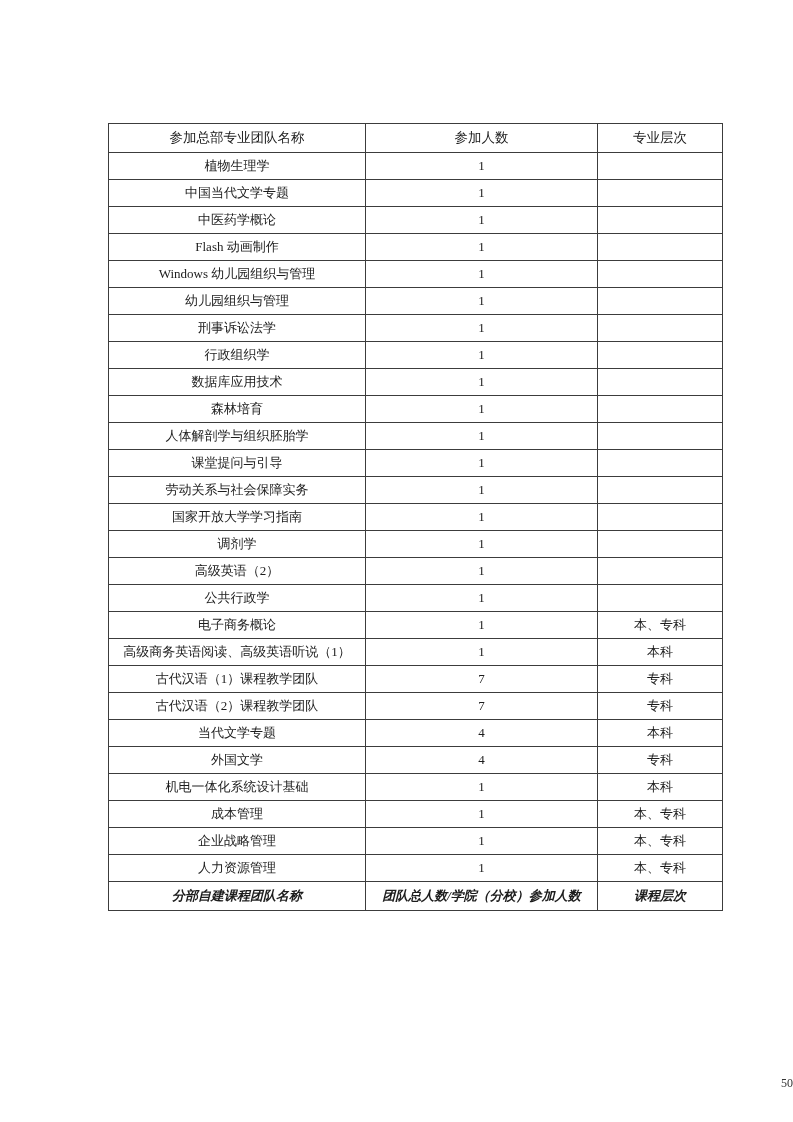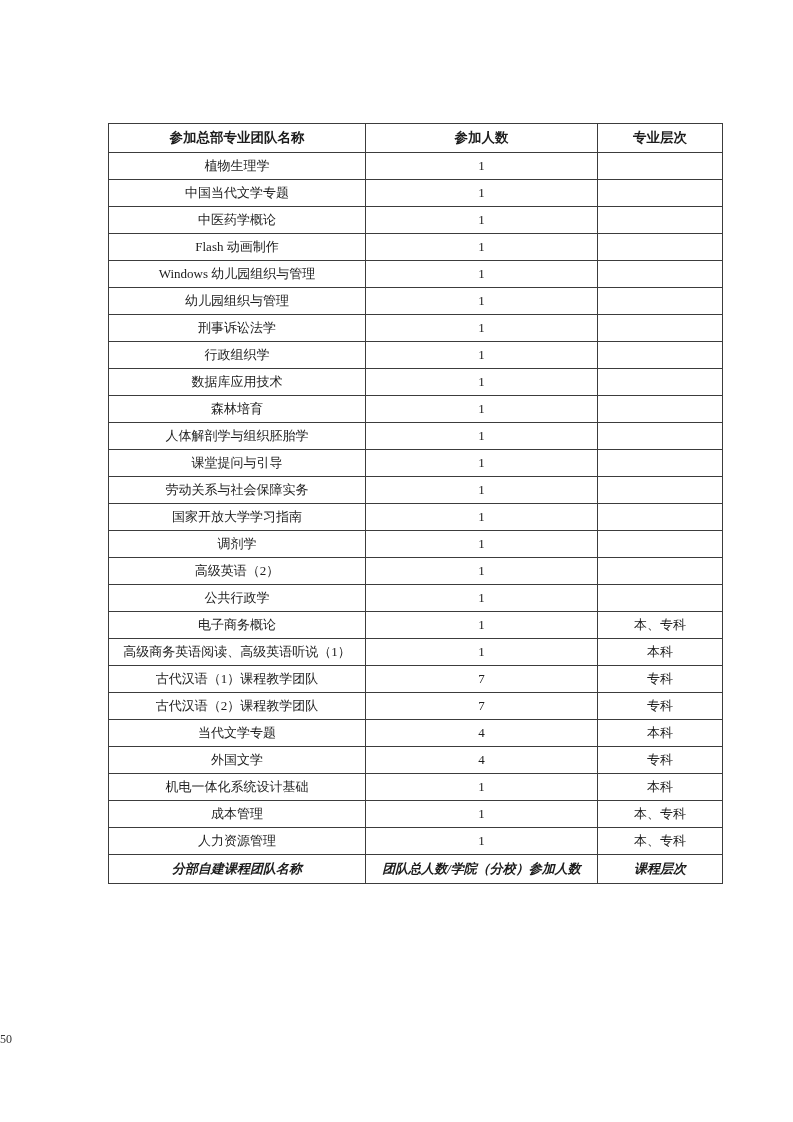--- a/index.html
+++ b/index.html
@@ -30,40 +30,40 @@
     text-align: center;
     vertical-align: middle;
     font-size: 13px;
     line-height: 20px;
     padding: 1px 4px;
     white-space: pre-wrap;
     word-break: break-all;
     overflow: hidden;
   }
   .doc-table thead th {
-    font-weight: bold;
+    font-weight: normal;
     font-size: 13.5px;
     height: 26px;
   }
   .doc-table tbody td {
     height: 24px;
     font-weight: normal;
   }
   .doc-table tfoot td {
     font-weight: bold;
     font-size: 13px;
     height: 26px;
     font-style: italic;
   }
   .page-number {
     position: absolute;
-    top: 1032px;
+    top: 1076px;
     left: 0;
     width: 100%;
-    text-align: left;
+    text-align: right;
     font-size: 12px;
     color: #333333;
   }
 </style>
 </head>
 <body>
 
 <div class="page">
 
   <table class="doc-table">
@@ -199,20 +199,25 @@
           <td>机电一体化系统设计基础</td>
           <td>1</td>
           <td>本科</td>
         </tr>
         <tr>
           <td>成本管理</td>
           <td>1</td>
           <td>本、专科</td>
         </tr>
         <tr>
+          <td>企业战略管理</td>
+          <td>1</td>
+          <td>本、专科</td>
+        </tr>
+        <tr>
           <td>人力资源管理</td>
           <td>1</td>
           <td>本、专科</td>
         </tr>
       </tbody>
     <tfoot>
       <tr>
         <td>分部自建课程团队名称</td>
         <td>团队总人数/学院（分校）参加人数</td>
         <td>课程层次</td>

